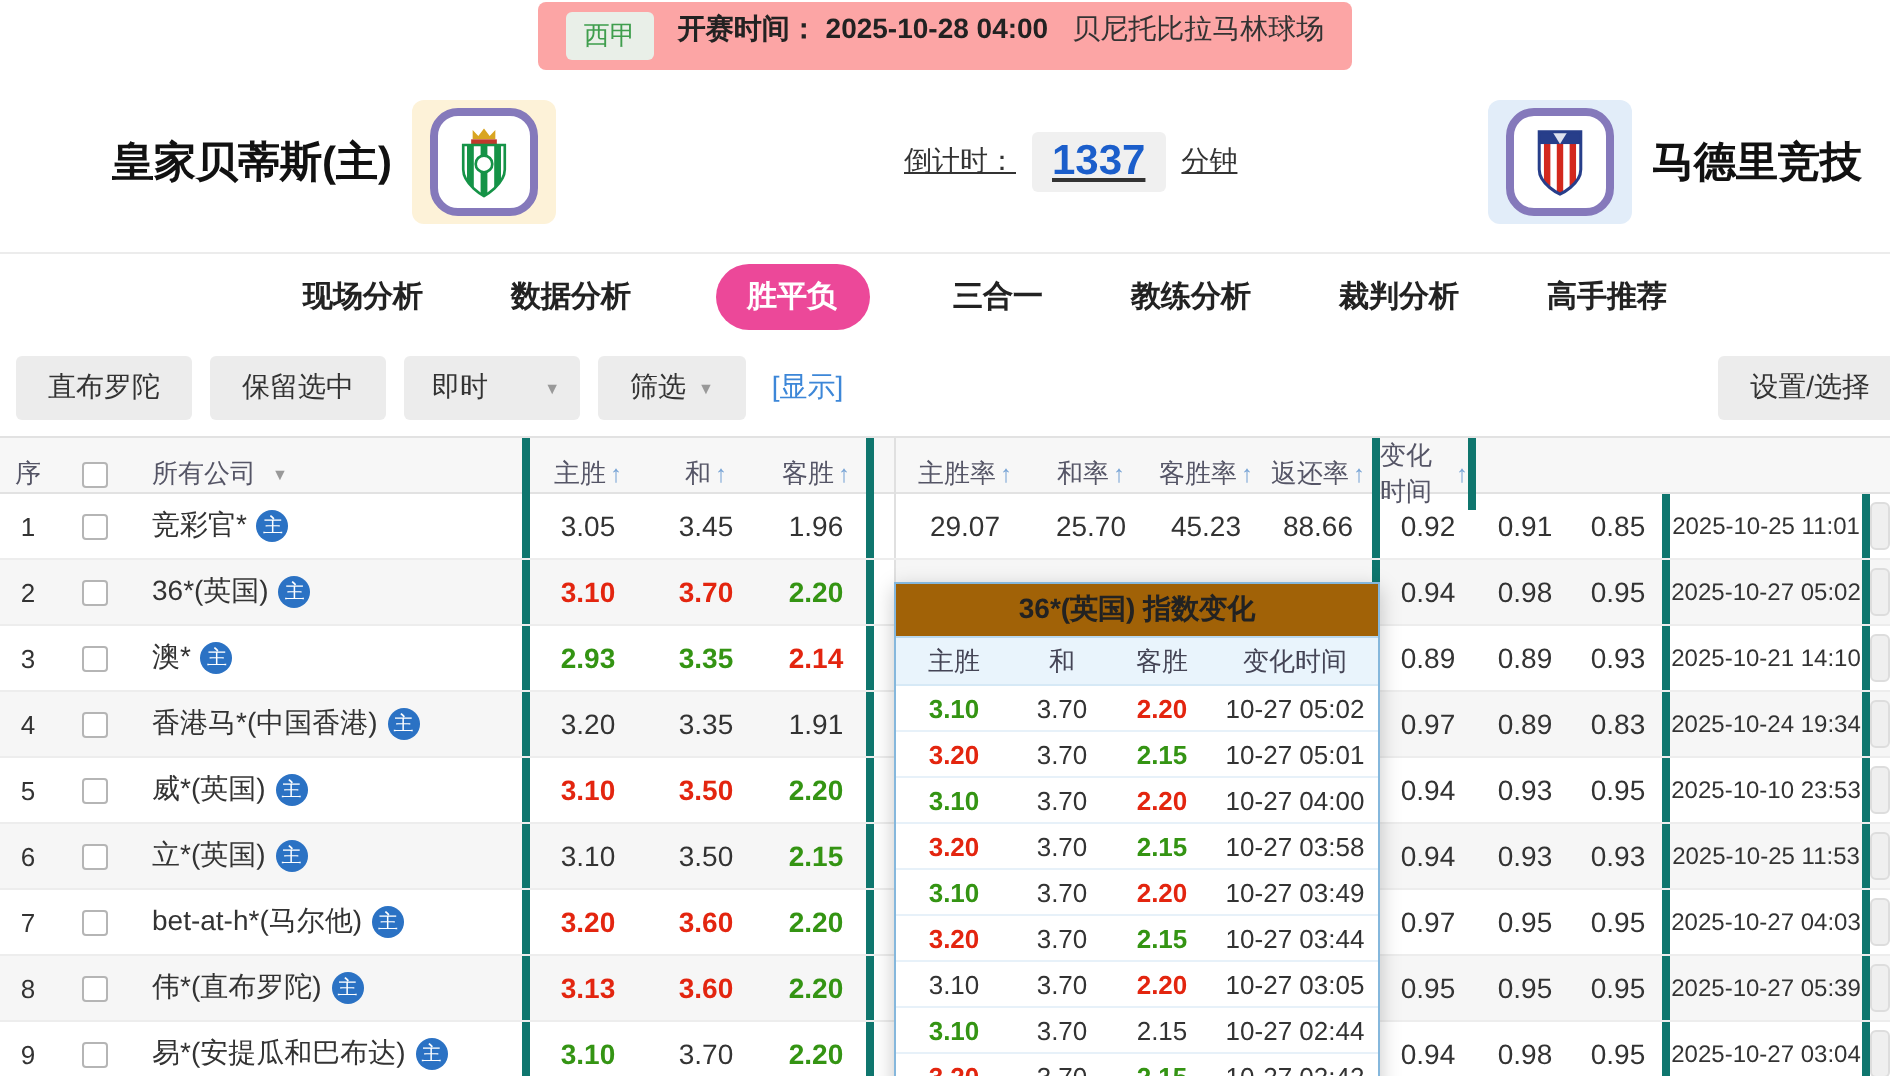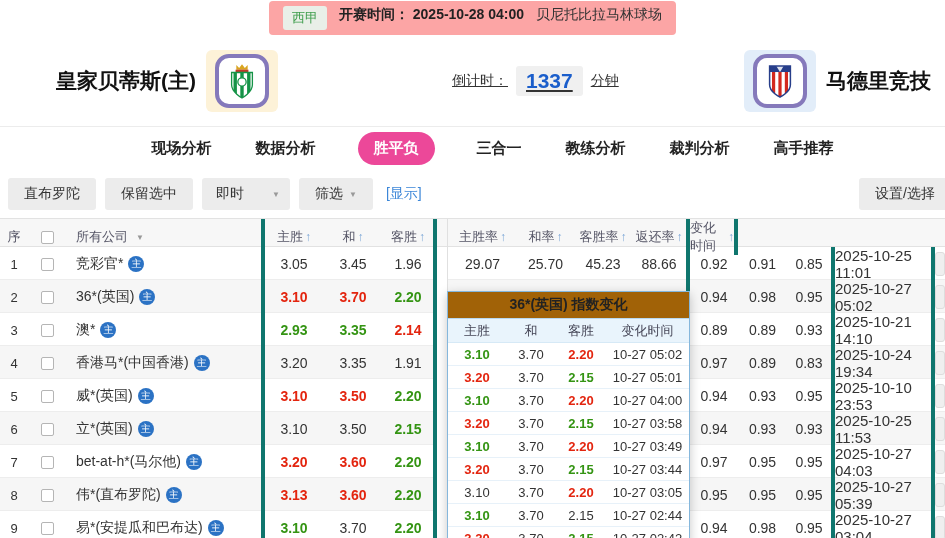--- a/index.html
+++ b/index.html
@@ -57,21 +57,21 @@
   .trow .c { display:flex; align-items:center; justify-content:center; height:100%; }
   .c.comp { justify-content:flex-start; padding-left:10px; }
   .bR { border-right:4px solid #0f766e; }
   .bL { border-left:1px solid #e0e0e0; }
   .gapc { background:#fff; }
   .seq { font-size:13px; color:#333; }
   .cbx { width:13px; height:13px; border:1px solid #b5b5b5; border-radius:2px; background:#fff; display:inline-block; cursor:pointer; }
   .cname { color:#333; }
   .zhu { display:inline-flex; align-items:center; justify-content:center; width:16px; height:16px;
     border-radius:50%; background:#2b72c4; color:#fff; font-size:10px; margin-left:5px; flex:0 0 auto; }
-  .time-c { font-size:15px; }
+  .time-c { font-size:12px; }
   [data-trend="up"] { color:#e3250f; font-weight:700; }
   [data-trend="down"] { color:#349413; font-weight:700; }
   [data-trend="flat"] { color:#333; font-weight:400; }
   .mini-btn { width:18px; height:24px; background:#efefef; border:1px solid #ddd; border-radius:3px; cursor:pointer; }
 
   
   .popup { position:absolute; left:447px; top:291px; width:243px; background:#fff;
     border:1px solid #85b7dc; box-shadow:0 3px 10px rgba(0,0,0,.22); z-index:5; }
   .popup-title { height:27px; background:#a16207; border-bottom:1px solid #b9d8ee; font-size:14px; font-weight:700;
     color:#222; display:flex; align-items:center; justify-content:center; }

